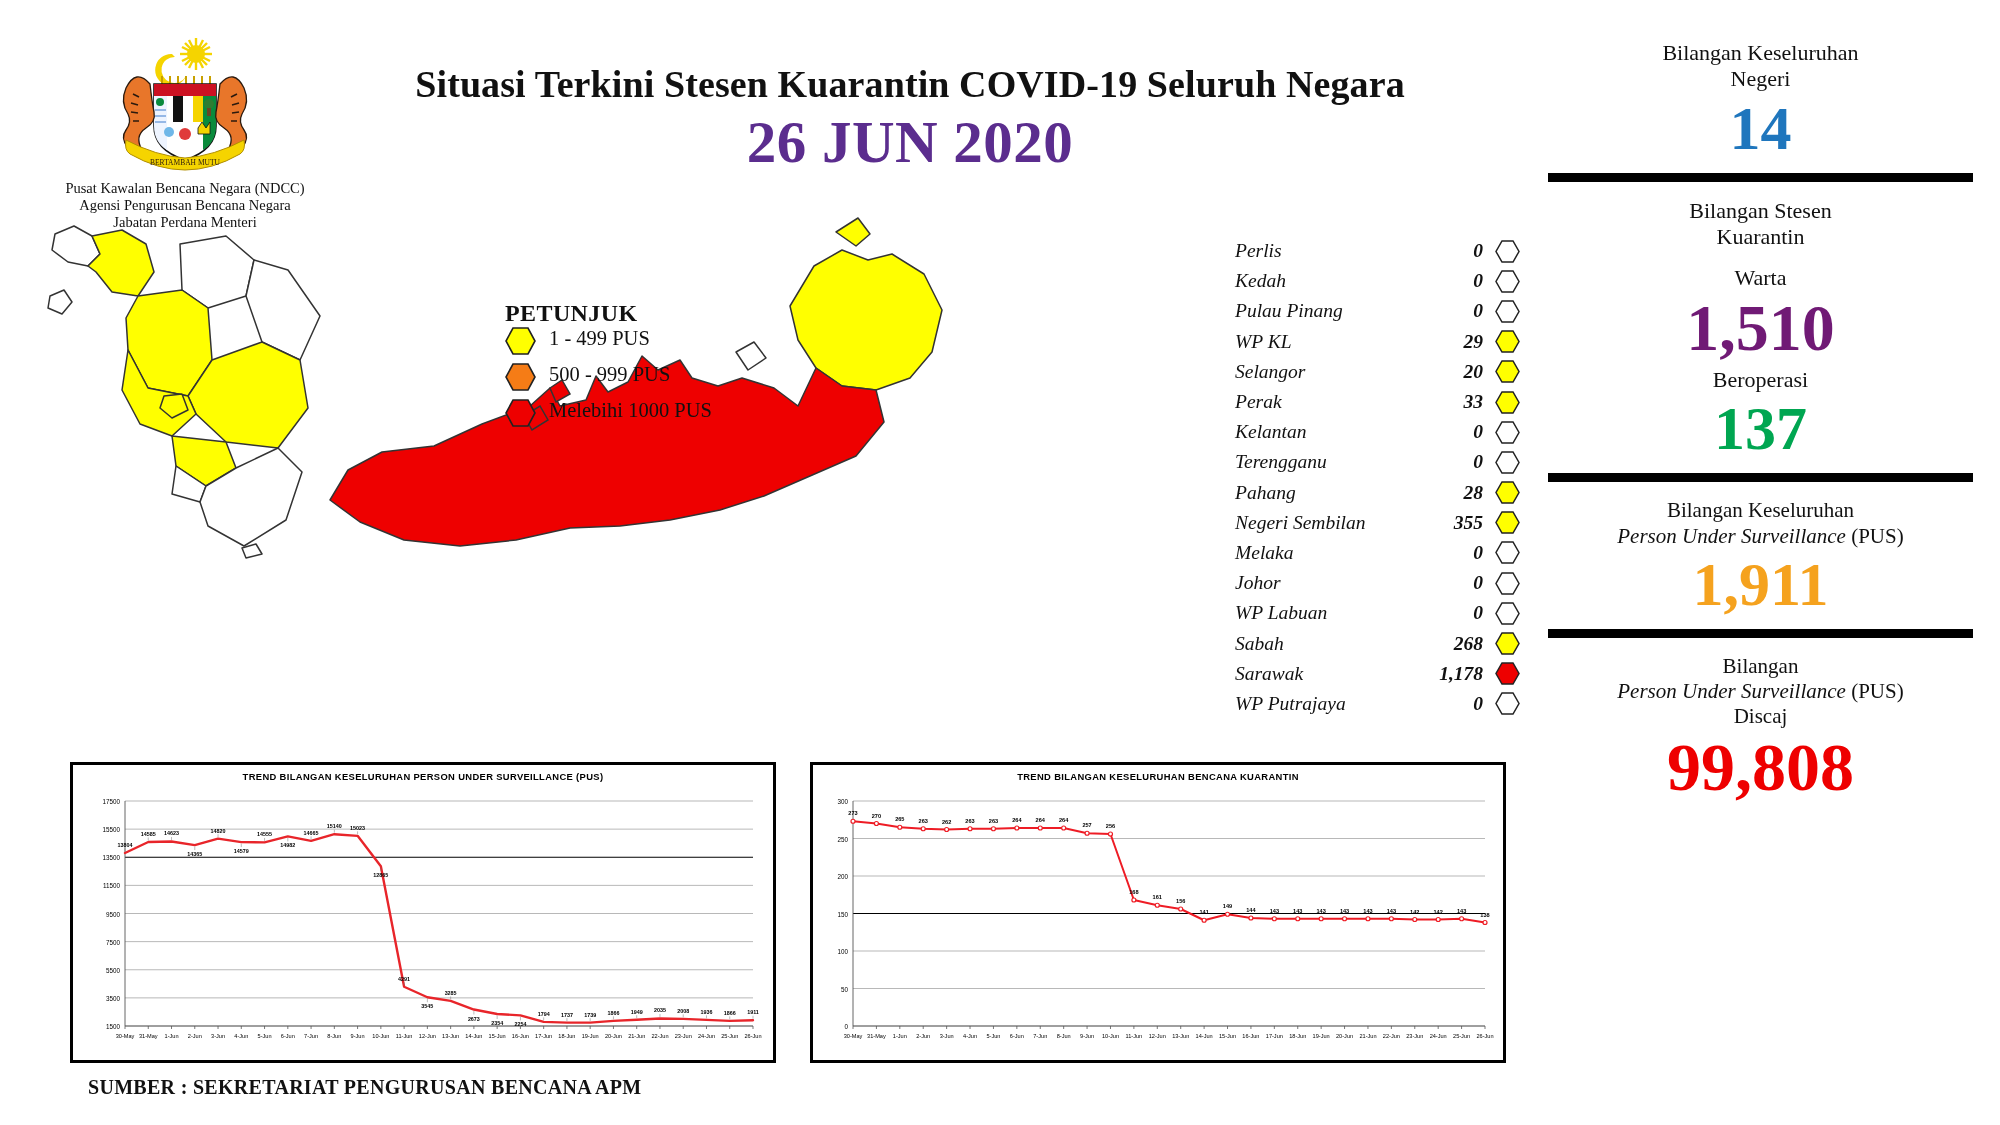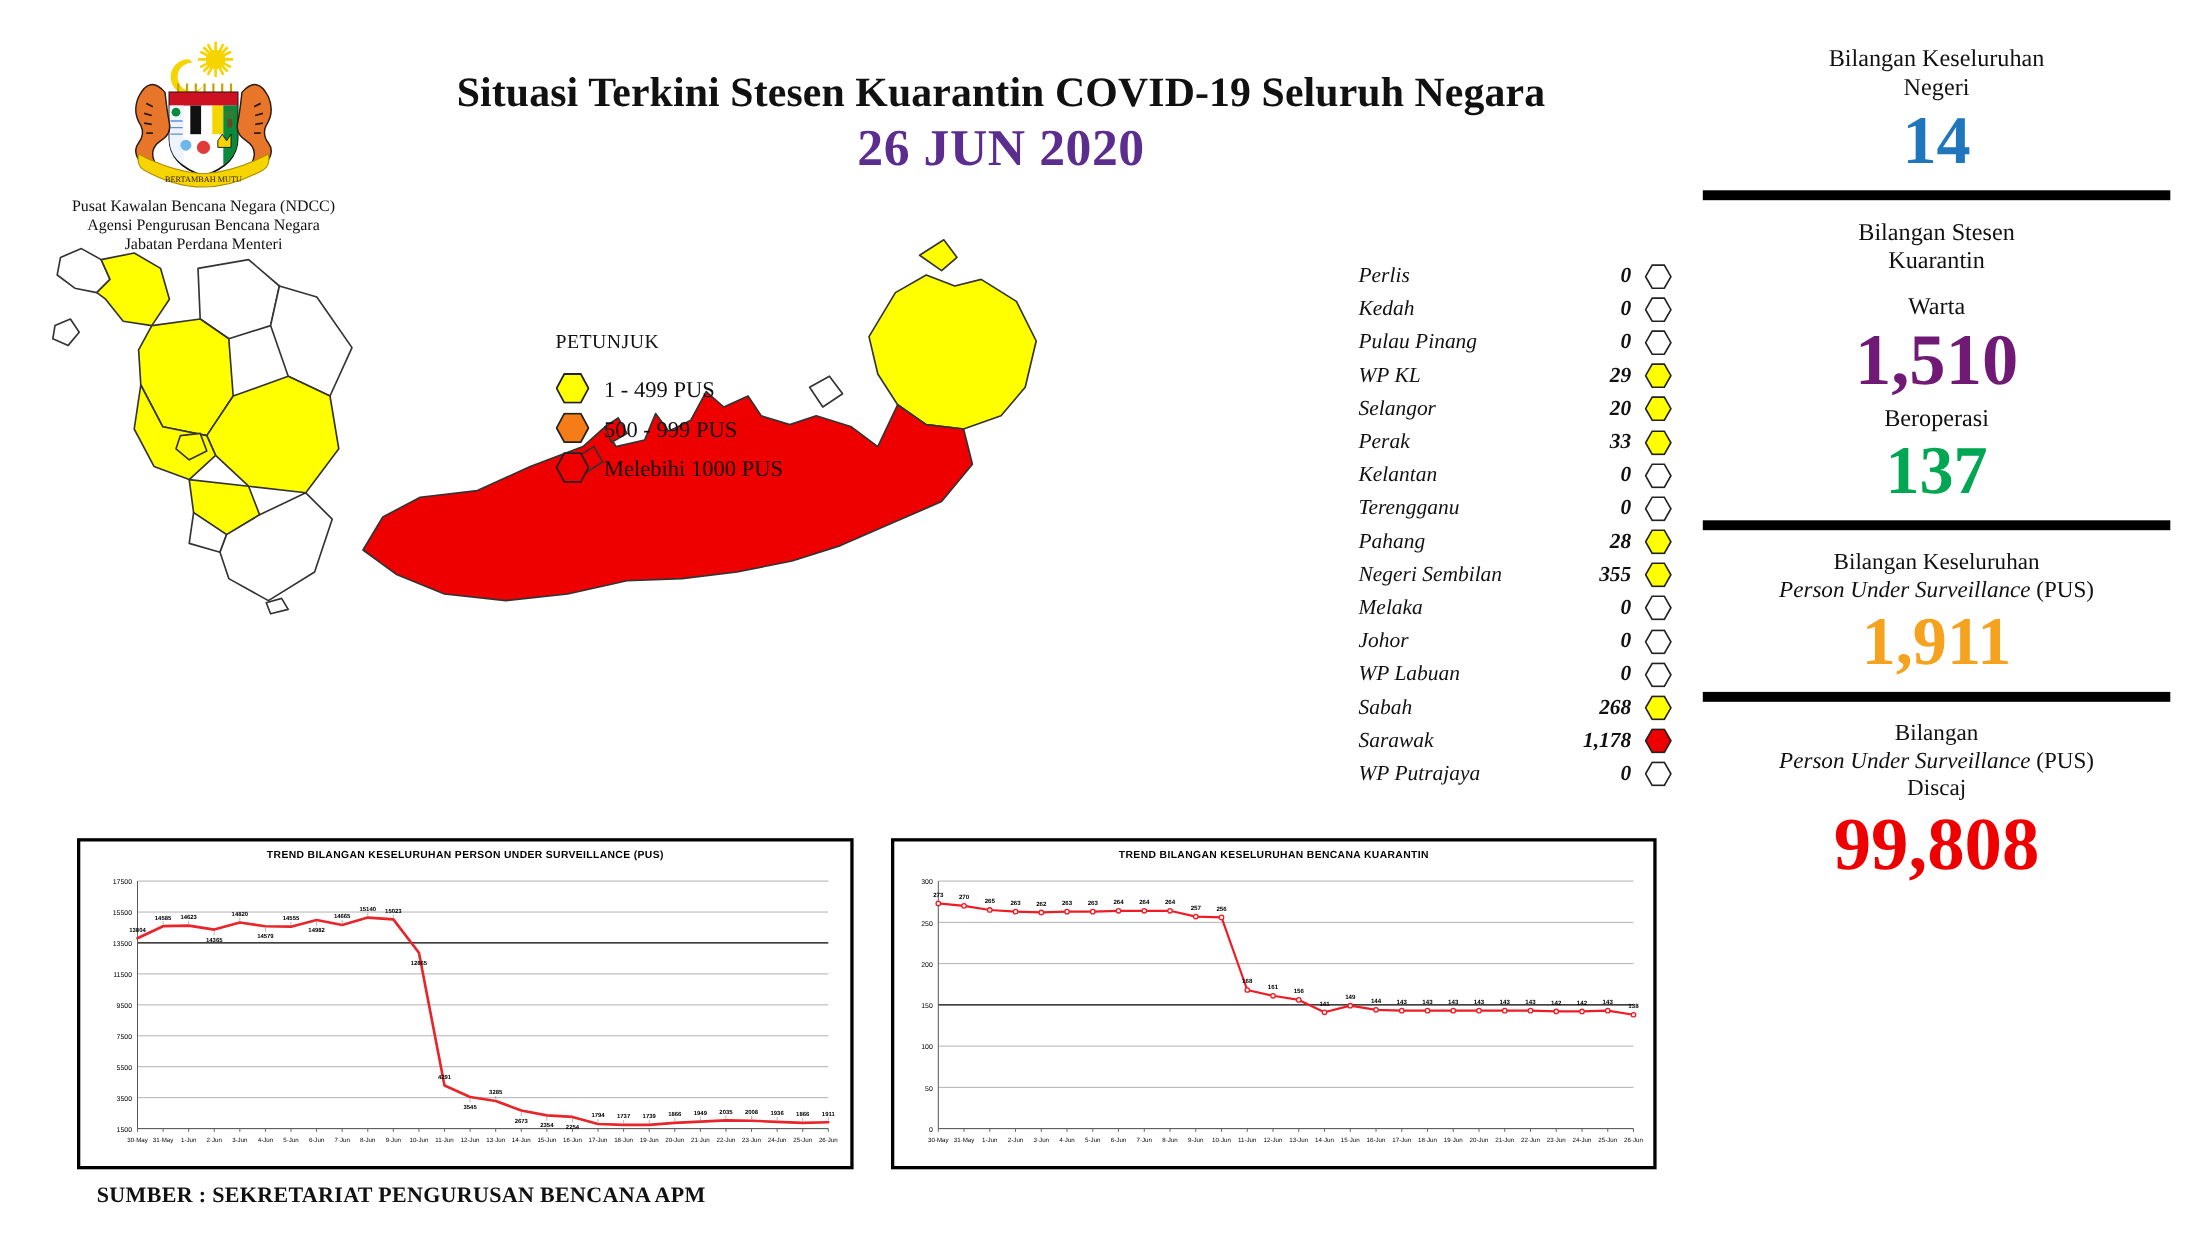--- a/index.html
+++ b/index.html
@@ -13,31 +13,31 @@
   .logo-block{position:absolute;left:60px;top:24px;width:250px;text-align:center;}
   .crest{width:170px;height:150px;margin:0 auto;display:block;}
   .logo-caption{font-size:14.5px;line-height:1.18;color:#111;margin-top:6px;}
 
   .title-main{
     position:absolute;left:330px;top:62px;width:1160px;text-align:center;
     font-size:38px;font-weight:bold;color:#111;letter-spacing:.1px;
   }
   .title-date{
     position:absolute;left:330px;top:108px;width:1160px;text-align:center;
-    font-size:47px;font-weight:bold;color:#5b2d8e;letter-spacing:.5px;
+    font-size:59px;font-weight:bold;color:#5b2d8e;letter-spacing:.5px;
   }
 
   
   .map-wrap{position:absolute;left:30px;top:210px;width:1180px;height:380px;}
   .map-svg{position:absolute;left:0;top:0;}
 
   
   .legend{position:absolute;left:505px;top:300px;width:260px;}
-  .legend-title{font-size:18px;font-weight:normal;color:#111;margin-bottom:10px;letter-spacing:.4px;}
-  .legend-row{display:flex;align-items:flex-end;height:36px;}
+  .legend-title{font-size:24px;font-weight:bold;color:#111;letter-spacing:.4px;}
+  .legend-row{display:flex;align-items:flex-start;height:36px;}
   .legend-hex{width:31px;height:28px;margin-right:13px;flex:0 0 auto;}
   .legend-label{font-size:20.5px;color:#111;}
 
   
   .states{position:absolute;left:1235px;top:236px;width:285px;font-style:italic;}
   .state-row{display:flex;align-items:center;height:30.2px;}
   .state-name{font-size:19.5px;color:#111;flex:1 1 auto;white-space:nowrap;}
   .state-val{font-size:19.5px;font-weight:bold;color:#111;text-align:right;width:62px;margin-right:12px;}
   .state-hex{width:25px;height:23px;flex:0 0 auto;}
 

